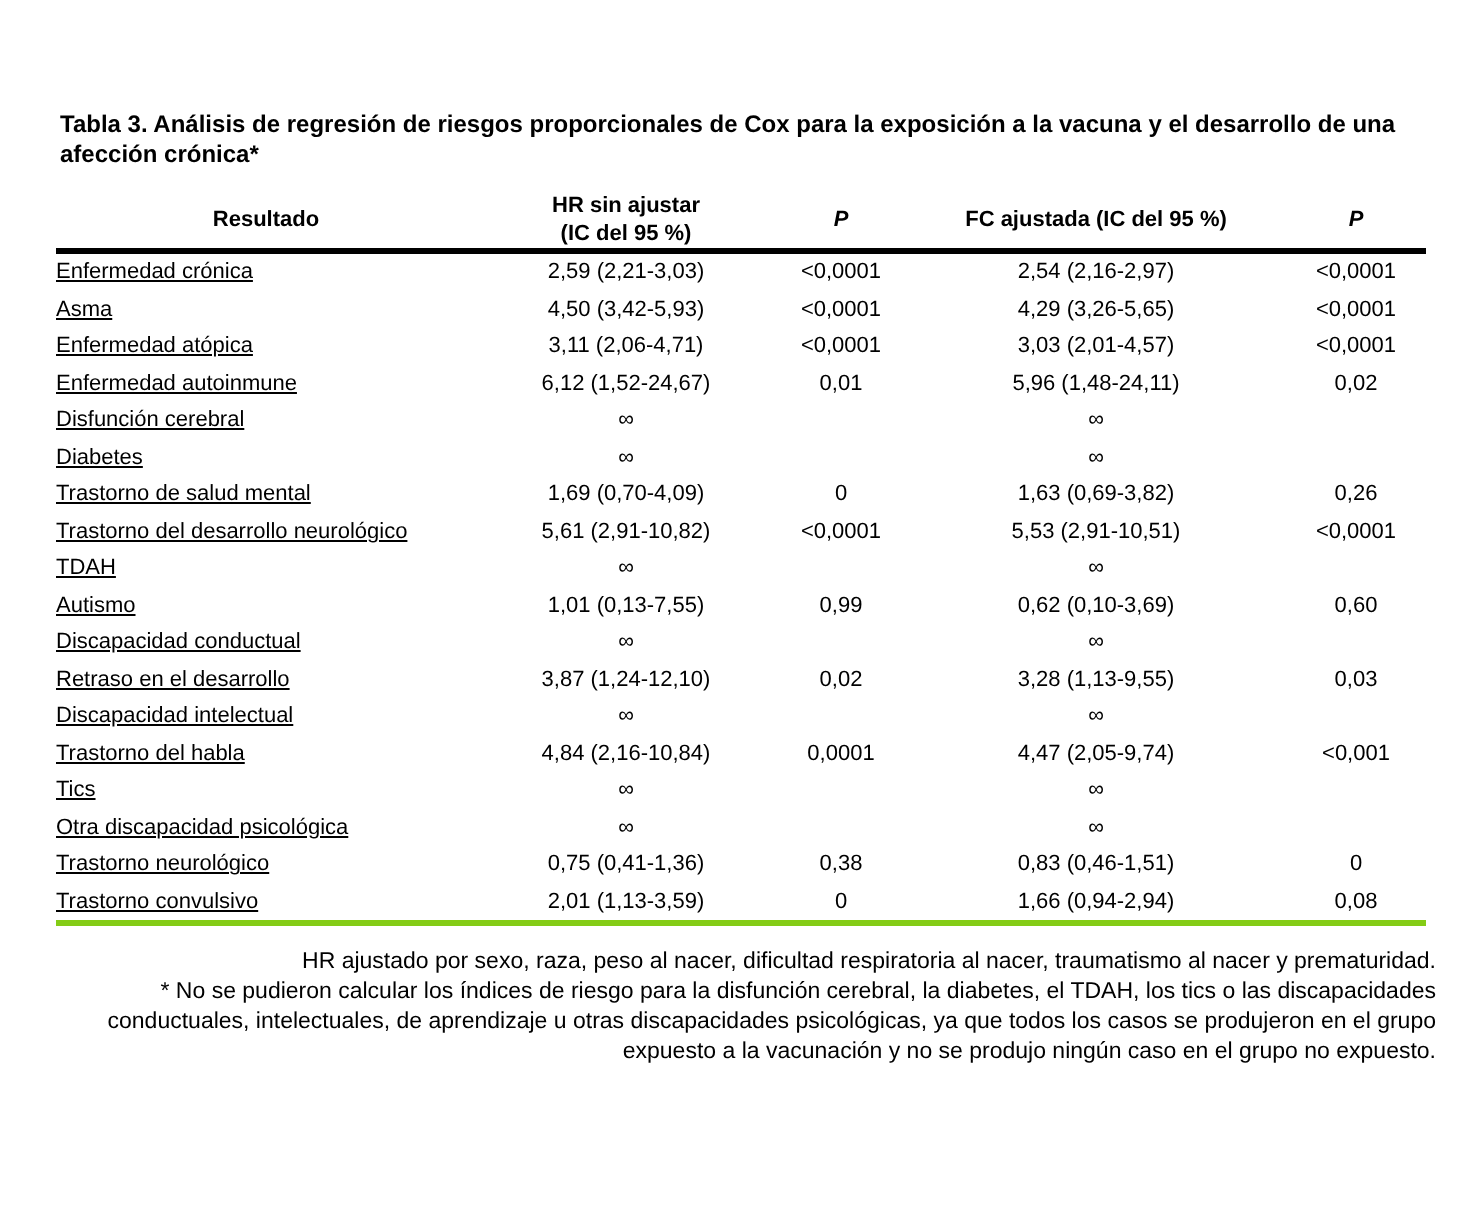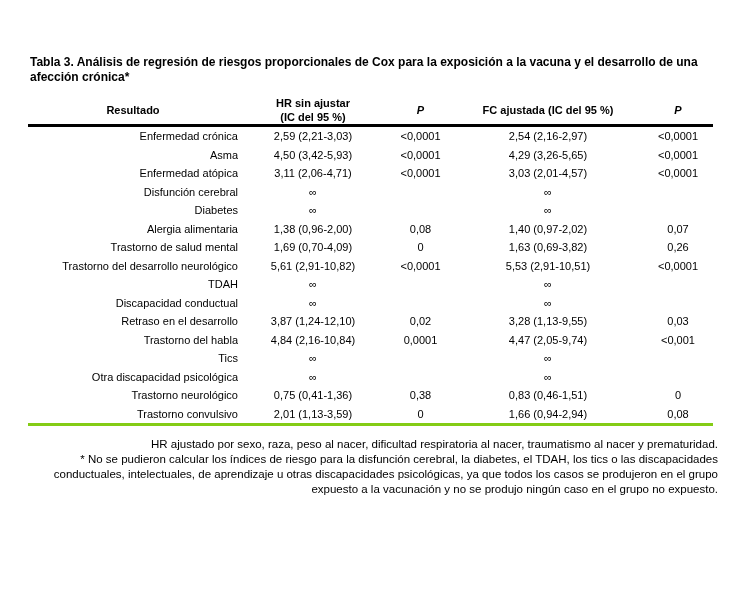--- a/index.html
+++ b/index.html
@@ -47,21 +47,21 @@
     padding-bottom: 3px;
     line-height: 14px;
     text-align: center;
   }
   thead th.th-p { font-style: italic; }
   tbody td {
     height: 18.5px;
     text-align: center;
   }
   tbody tr:last-child td { border-bottom: 3px solid #84cc16; }
-  tbody td.c-label { text-align: right; }
+  tbody td.c-label { text-align: left; text-decoration: underline; }
   td.indent-0 { padding-left: 3px; }
   td.indent-1 { padding-left: 13px; }
   td.indent-2 { padding-left: 25px; }
   .footnotes {
     width: 688px;
     margin-top: 11px;
     font-size: 11.5px;
     line-height: 15px;
   }
   .footnotes p { margin: 0; text-align: right; }
@@ -119,45 +119,45 @@
   </tr>
 
   <tr>
     <td class="c-label indent-1">Enfermedad atópica</td>
     <td class="c-num">3,11 (2,06-4,71)</td>
     <td class="c-num">&lt;0,0001</td>
     <td class="c-num">3,03 (2,01-4,57)</td>
     <td class="c-num">&lt;0,0001</td>
   </tr>
 
+  <tr>
+    <td class="c-label indent-1">Enfermedad autoinmune</td>
+    <td class="c-num">6,12 (1,52-24,67)</td>
+    <td class="c-num">0,01</td>
+    <td class="c-num">5,96 (1,48-24,11)</td>
+    <td class="c-num">0,02</td>
+  </tr>
 
   <tr>
     <td class="c-label indent-1">Disfunción cerebral</td>
     <td class="c-num">∞</td>
     <td class="c-num"></td>
     <td class="c-num">∞</td>
     <td class="c-num"></td>
   </tr>
 
 
   <tr>
     <td class="c-label indent-1">Diabetes</td>
     <td class="c-num">∞</td>
     <td class="c-num"></td>
     <td class="c-num">∞</td>
     <td class="c-num"></td>
   </tr>
 
-  <tr>
-    <td class="c-label indent-1">Alergia alimentaria</td>
-    <td class="c-num">1,38 (0,96-2,00)</td>
-    <td class="c-num">0,08</td>
-    <td class="c-num">1,40 (0,97-2,02)</td>
-    <td class="c-num">0,07</td>
-  </tr>
 
   <tr>
     <td class="c-label indent-1">Trastorno de salud mental</td>
     <td class="c-num">1,69 (0,70-4,09)</td>
     <td class="c-num">0</td>
     <td class="c-num">1,63 (0,69-3,82)</td>
     <td class="c-num">0,26</td>
   </tr>
 
   <tr>
@@ -169,37 +169,51 @@
   </tr>
 
   <tr>
     <td class="c-label indent-2">TDAH</td>
     <td class="c-num">∞</td>
     <td class="c-num"></td>
     <td class="c-num">∞</td>
     <td class="c-num"></td>
   </tr>
 
+  <tr>
+    <td class="c-label indent-2">Autismo</td>
+    <td class="c-num">1,01 (0,13-7,55)</td>
+    <td class="c-num">0,99</td>
+    <td class="c-num">0,62 (0,10-3,69)</td>
+    <td class="c-num">0,60</td>
+  </tr>
 
   <tr>
     <td class="c-label indent-2">Discapacidad conductual</td>
     <td class="c-num">∞</td>
     <td class="c-num"></td>
     <td class="c-num">∞</td>
     <td class="c-num"></td>
   </tr>
 
   <tr>
     <td class="c-label indent-2">Retraso en el desarrollo</td>
     <td class="c-num">3,87 (1,24-12,10)</td>
     <td class="c-num">0,02</td>
     <td class="c-num">3,28 (1,13-9,55)</td>
     <td class="c-num">0,03</td>
   </tr>
 
+  <tr>
+    <td class="c-label indent-2">Discapacidad intelectual</td>
+    <td class="c-num">∞</td>
+    <td class="c-num"></td>
+    <td class="c-num">∞</td>
+    <td class="c-num"></td>
+  </tr>
 
 
 
   <tr>
     <td class="c-label indent-2">Trastorno del habla</td>
     <td class="c-num">4,84 (2,16-10,84)</td>
     <td class="c-num">0,0001</td>
     <td class="c-num">4,47 (2,05-9,74)</td>
     <td class="c-num">&lt;0,001</td>
   </tr>

